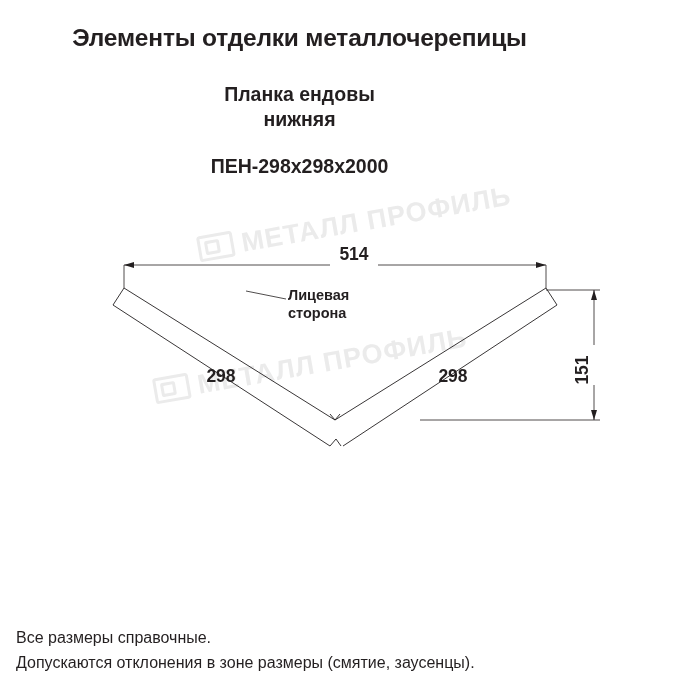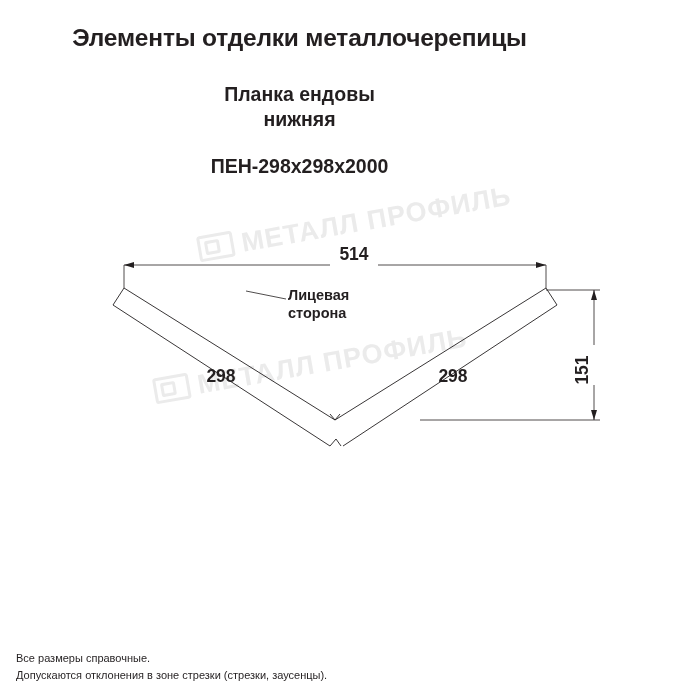--- a/index.html
+++ b/index.html
@@ -54,22 +54,22 @@
     position: absolute;
     top: 195px;
     left: 0;
     width: 668px;
     height: 340px;
     font-weight: bold;
   }
   .footer {
     position: absolute;
     left: 16px;
-    bottom: 16px;
-    font-size: 11px;
+    bottom: 24px;
+    font-size: 16px;
     line-height: 1.55;
   }
   .footer div {
     white-space: nowrap;
   }
   .wm {
     position: absolute;
     font-family: "Liberation Sans", sans-serif;
     font-weight: bold;
     color: #ebebeb;
@@ -186,16 +186,16 @@
 
       <text x="453" y="187" text-anchor="middle" font-size="17.5">298</text>
 
       <text x="288" y="105" font-size="14.5">Лицевая</text>
       <text x="288" y="123" font-size="14.5">сторона</text>
     </svg>
   </div>
 
   <div class="footer">
     <div>Все размеры справочные.</div>
-    <div>Допускаются отклонения в зоне стрезки (стрезки, заусенцы).</div>
+    <div>Допускаются отклонения в зоне размеры (смятие, заусенцы).</div>
   </div>
 
 </div>
 
 </body></html>

